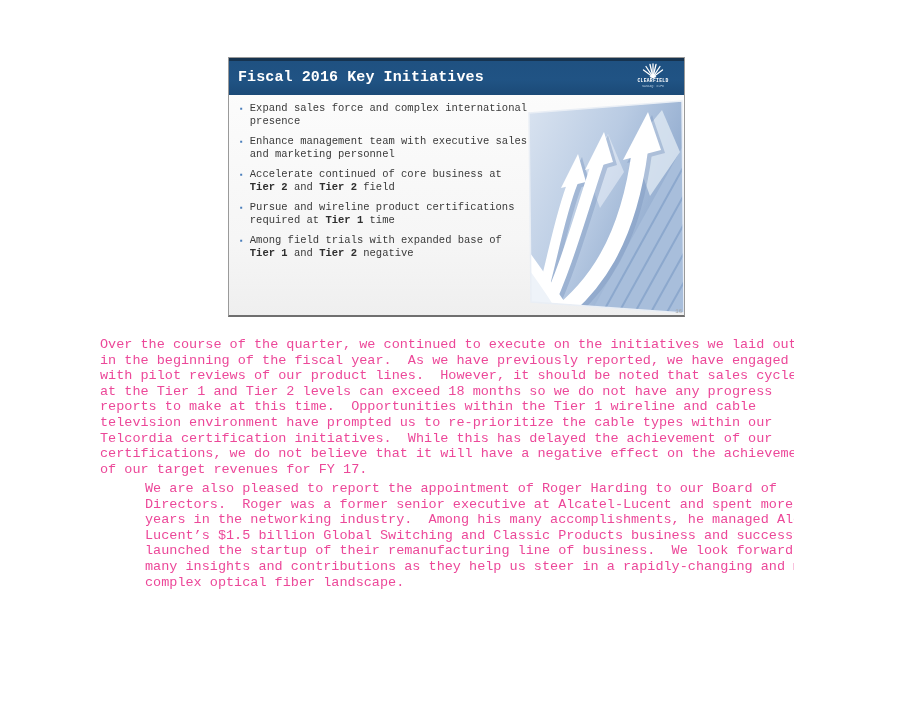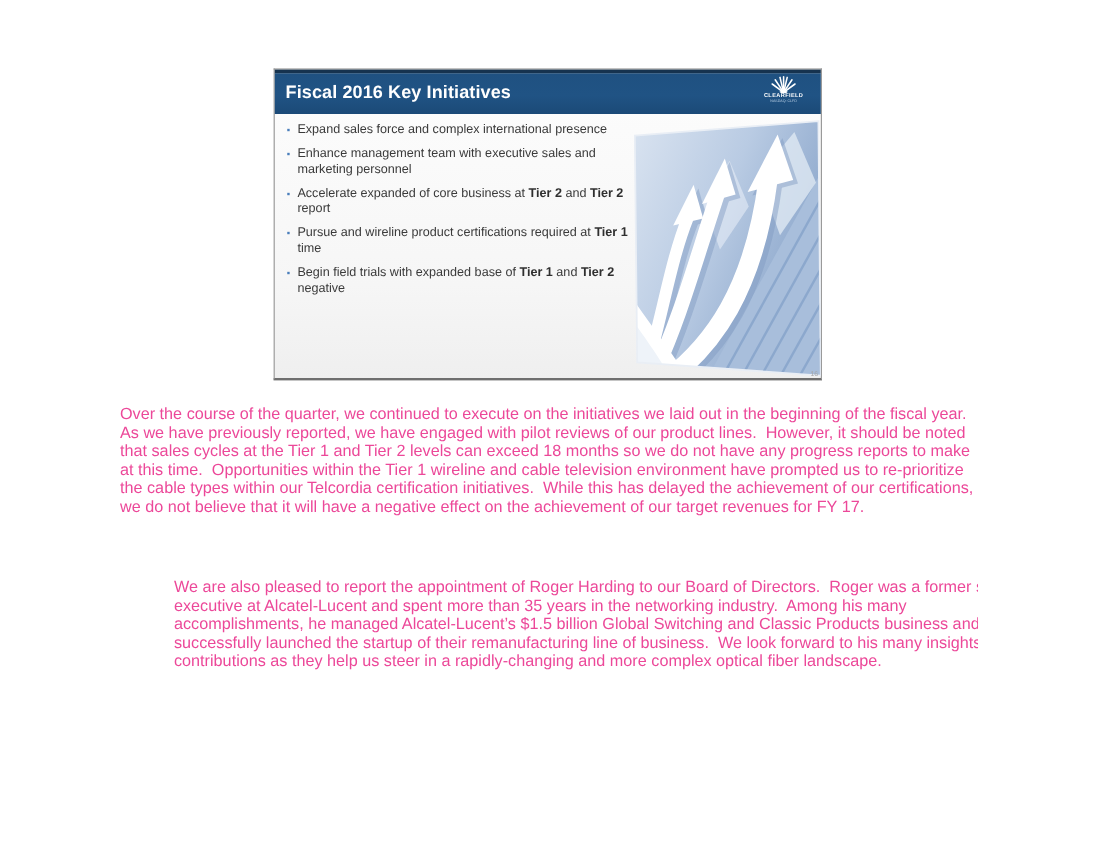--- a/index.html
+++ b/index.html
@@ -1,19 +1,18 @@
 <!DOCTYPE html>
 <html><head>
 <meta charset="utf-8">
 <style>
   html,body { margin:0; padding:0; background:#ffffff; }
   .page {
     position:relative; width:794px; height:704px; background:#ffffff; overflow:hidden;
-    font-family:Liberation Sans, sans-serif;
-    padding-left:21px;
+    font-family:Liberation Mono, monospace;
   }
 
   
   .slide {
     position:absolute; left:228px; top:57px; width:457px; height:260px;
     box-sizing:border-box;
     border:1px solid #9a9a9a; border-bottom:2px solid #6f6f6f;
     background:linear-gradient(180deg,#fdfdfd 0%,#f6f6f6 70%,#efefef 100%);
   }
   .slide-header {
@@ -94,29 +93,29 @@
         <div class="bullet-item">
           <span class="bullet-marker">▪</span>
           <span class="bullet-text"><span>Expand sales force and complex international presence</span></span>
         </div>
         <div class="bullet-item">
           <span class="bullet-marker">▪</span>
           <span class="bullet-text"><span>Enhance management team with executive sales and marketing personnel</span></span>
         </div>
         <div class="bullet-item">
           <span class="bullet-marker">▪</span>
-          <span class="bullet-text"><span>Accelerate expanded of core business at </span><b>Tier 2</b><span> and </span><b>Tier 2</b><span> report</span></span>
+          <span class="bullet-text"><span>Accelerate continued of core business at </span><b>Tier 2</b><span> and </span><b>Tier 2</b><span> field</span></span>
         </div>
         <div class="bullet-item">
           <span class="bullet-marker">▪</span>
           <span class="bullet-text"><span>Pursue and wireline product certifications required at </span><b>Tier 1</b><span> time</span></span>
         </div>
         <div class="bullet-item">
           <span class="bullet-marker">▪</span>
-          <span class="bullet-text"><span>Begin field trials with expanded base of </span><b>Tier 1</b><span> and </span><b>Tier 2</b><span> negative</span></span>
+          <span class="bullet-text"><span>Among field trials with expanded base of </span><b>Tier 1</b><span> and </span><b>Tier 2</b><span> negative</span></span>
         </div>
       </div>
 
     <div class="photo">
       <svg width="156" height="214" viewBox="0 0 156 214">
         <defs>
           <linearGradient id="bgG" x1="0" y1="0" x2="1" y2="0.55">
             <stop offset="0" stop-color="#d9e3f0"></stop>
             <stop offset="0.5" stop-color="#b9cbe3"></stop>
             <stop offset="1" stop-color="#87a3c9"></stop>

